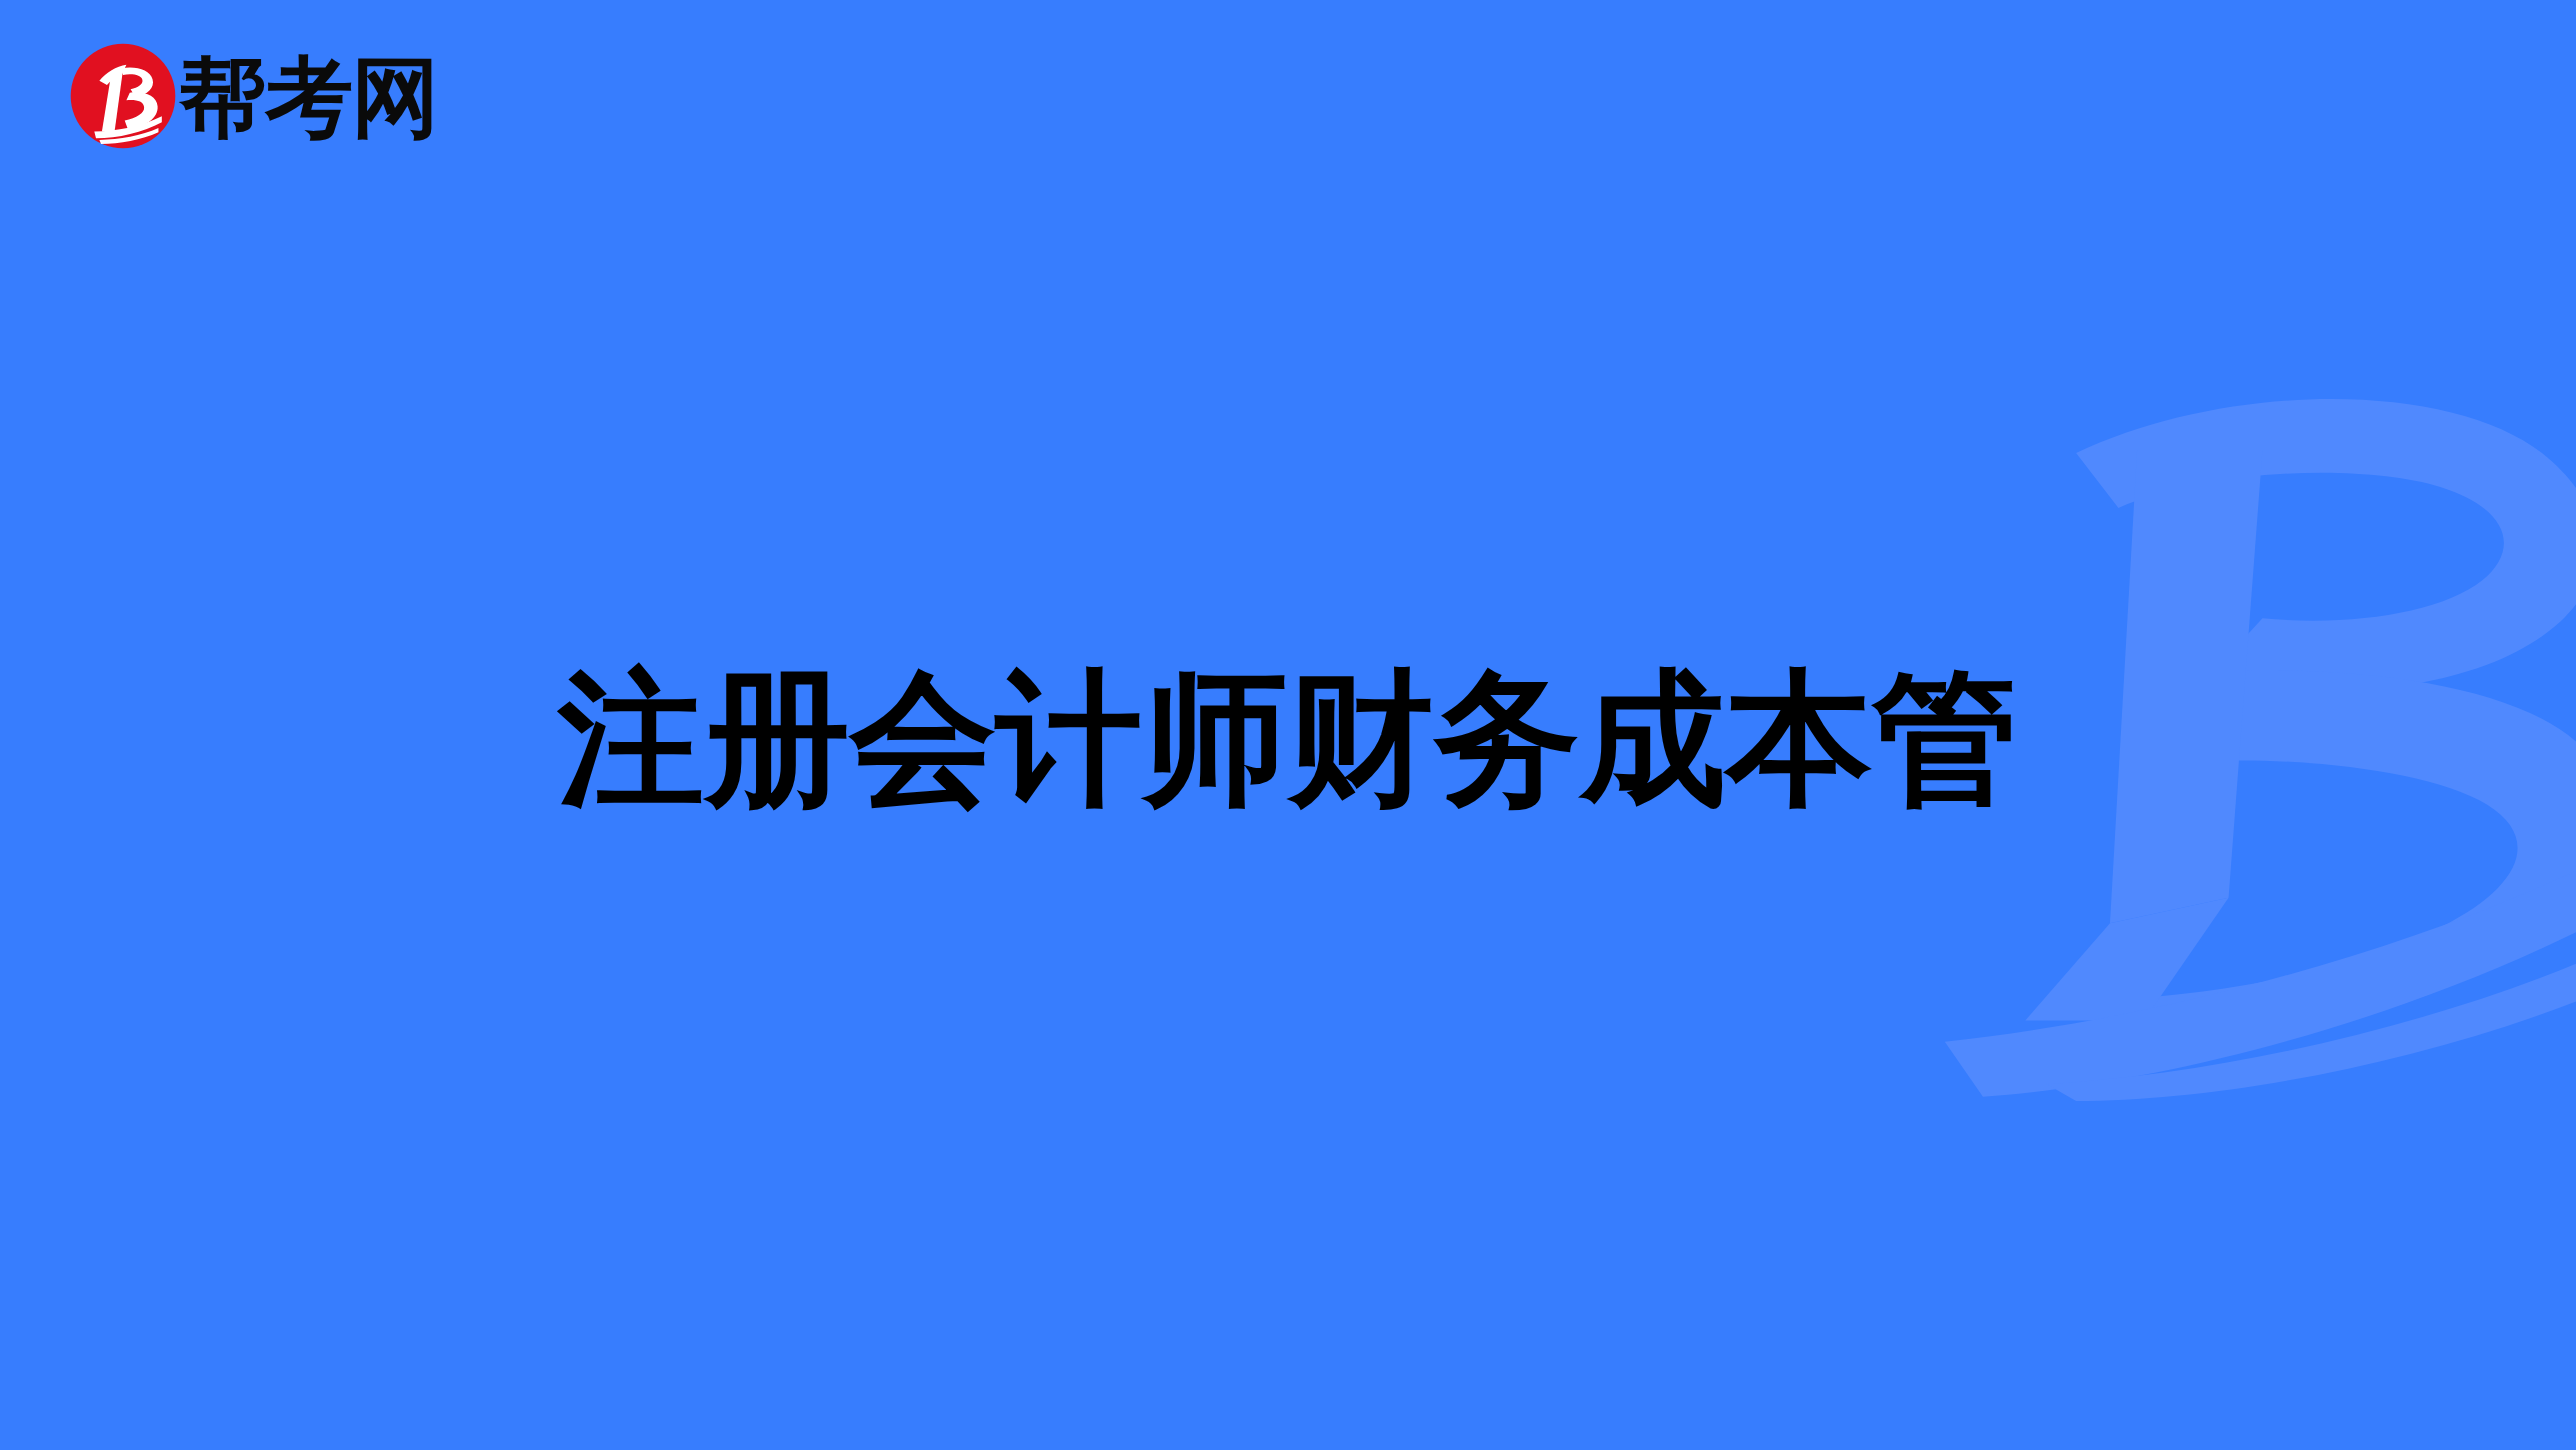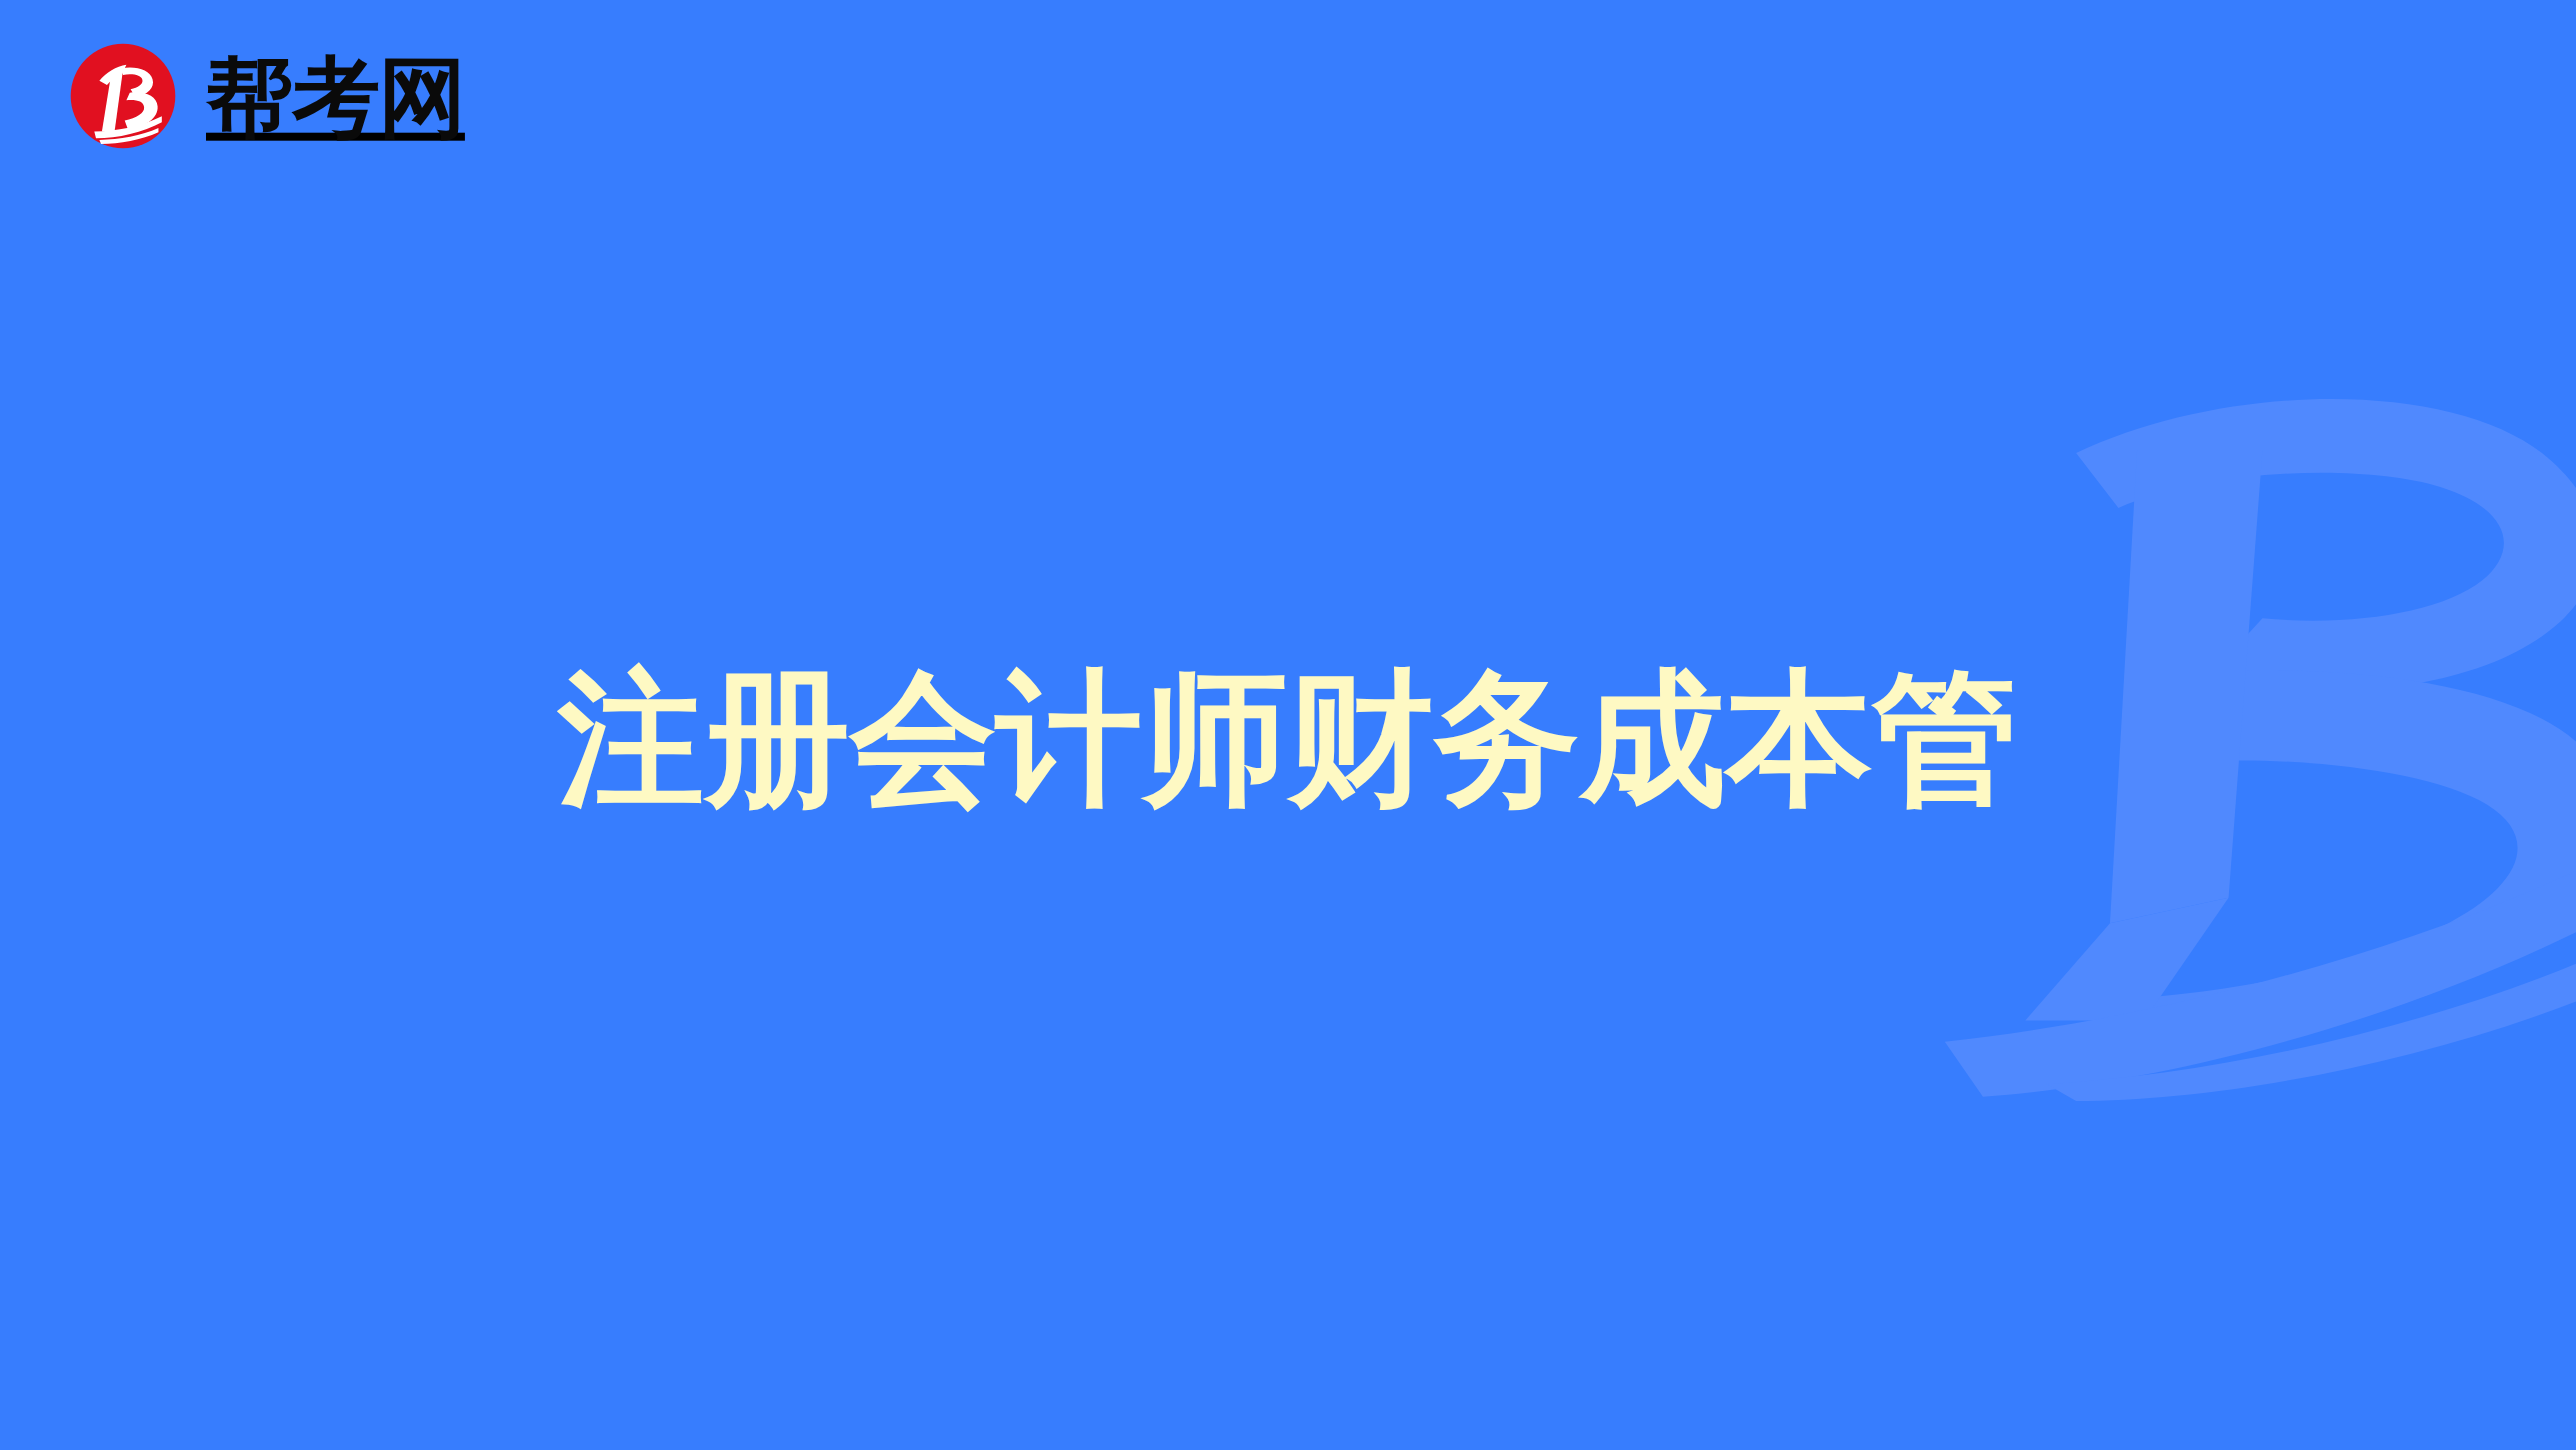--- a/index.html
+++ b/index.html
@@ -36,22 +36,21 @@
     height: 100%;
   }
 
   
   .brand {
     position: absolute;
     left: 69px;
     top: 42px;
     display: flex;
     align-items: center;
-    gap: 29px;
-    text-decoration: underline;
+    gap: 2px;
   }
   .brand-mark {
     width: 108px;
     height: 108px;
     flex: 0 0 auto;
   }
   .brand-mark svg {
     display: block;
     width: 100%;
     height: 100%;
@@ -74,21 +73,21 @@
     top: 0;
     height: 1451px;
     display: flex;
     flex-direction: column;
     align-items: center;
     justify-content: center;
     padding-top: 25.4px;
     box-sizing: border-box;
   }
   .title-line {
-    color: #fef9c3;
+    color: #000000;
     font-size: 146px;
     font-weight: 700;
     line-height: 1.98;
     letter-spacing: 0px;
     white-space: nowrap;
     text-align: center;
   }
 </style>
 </head>
 <body>

